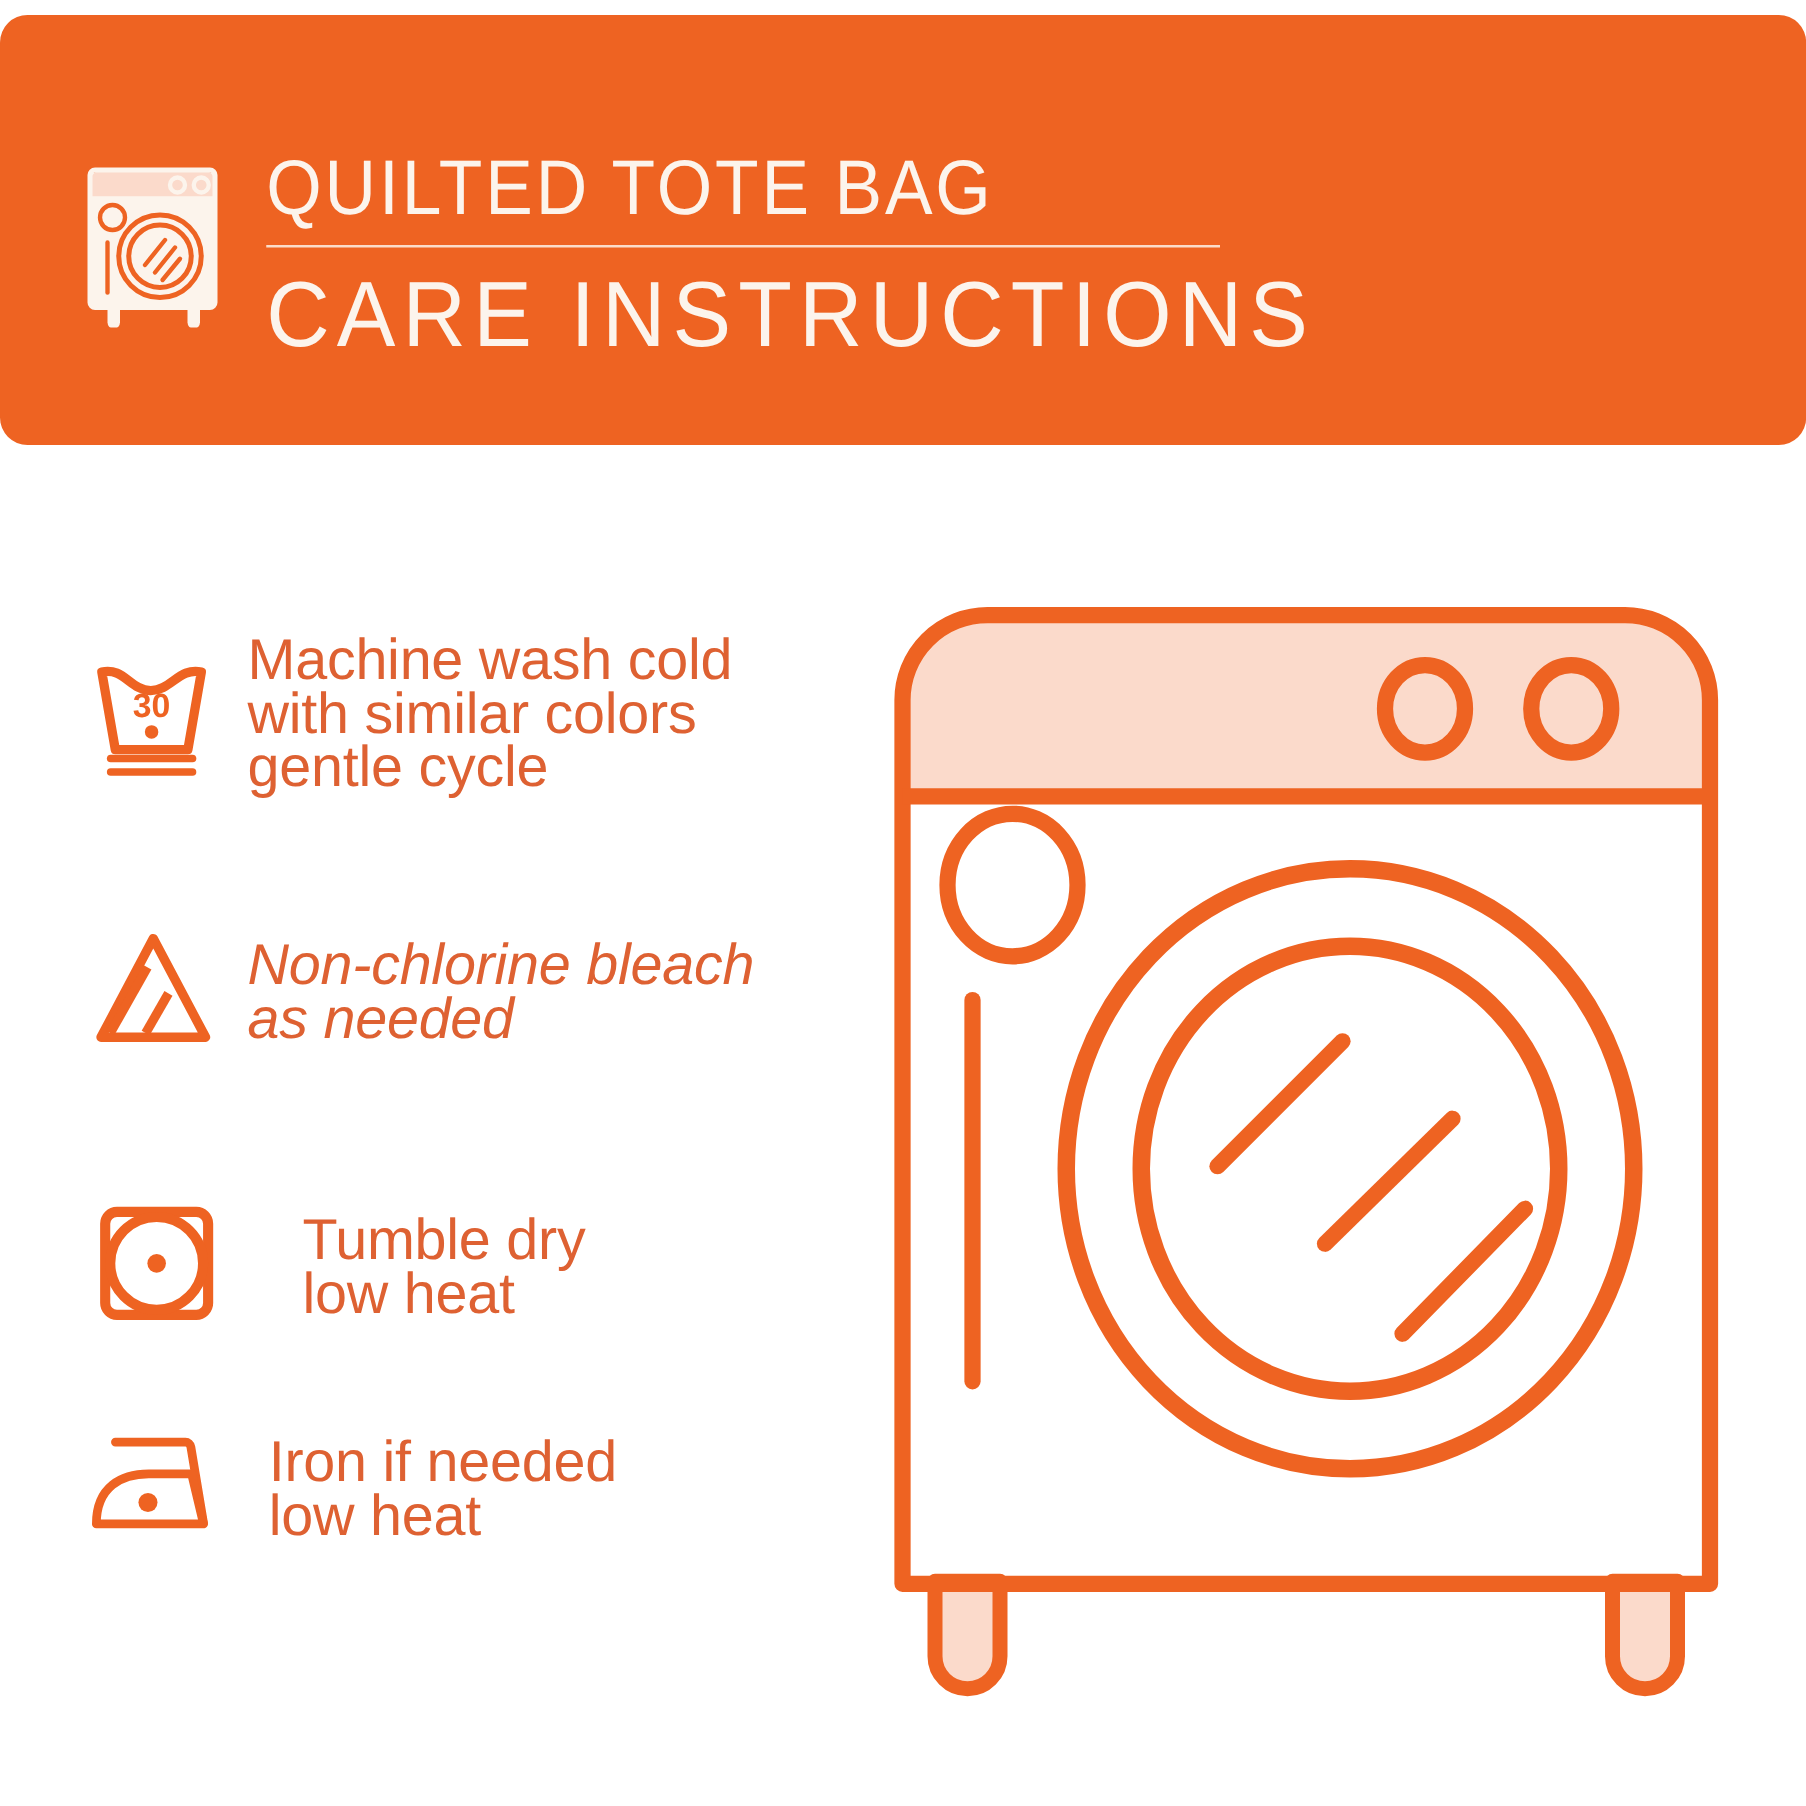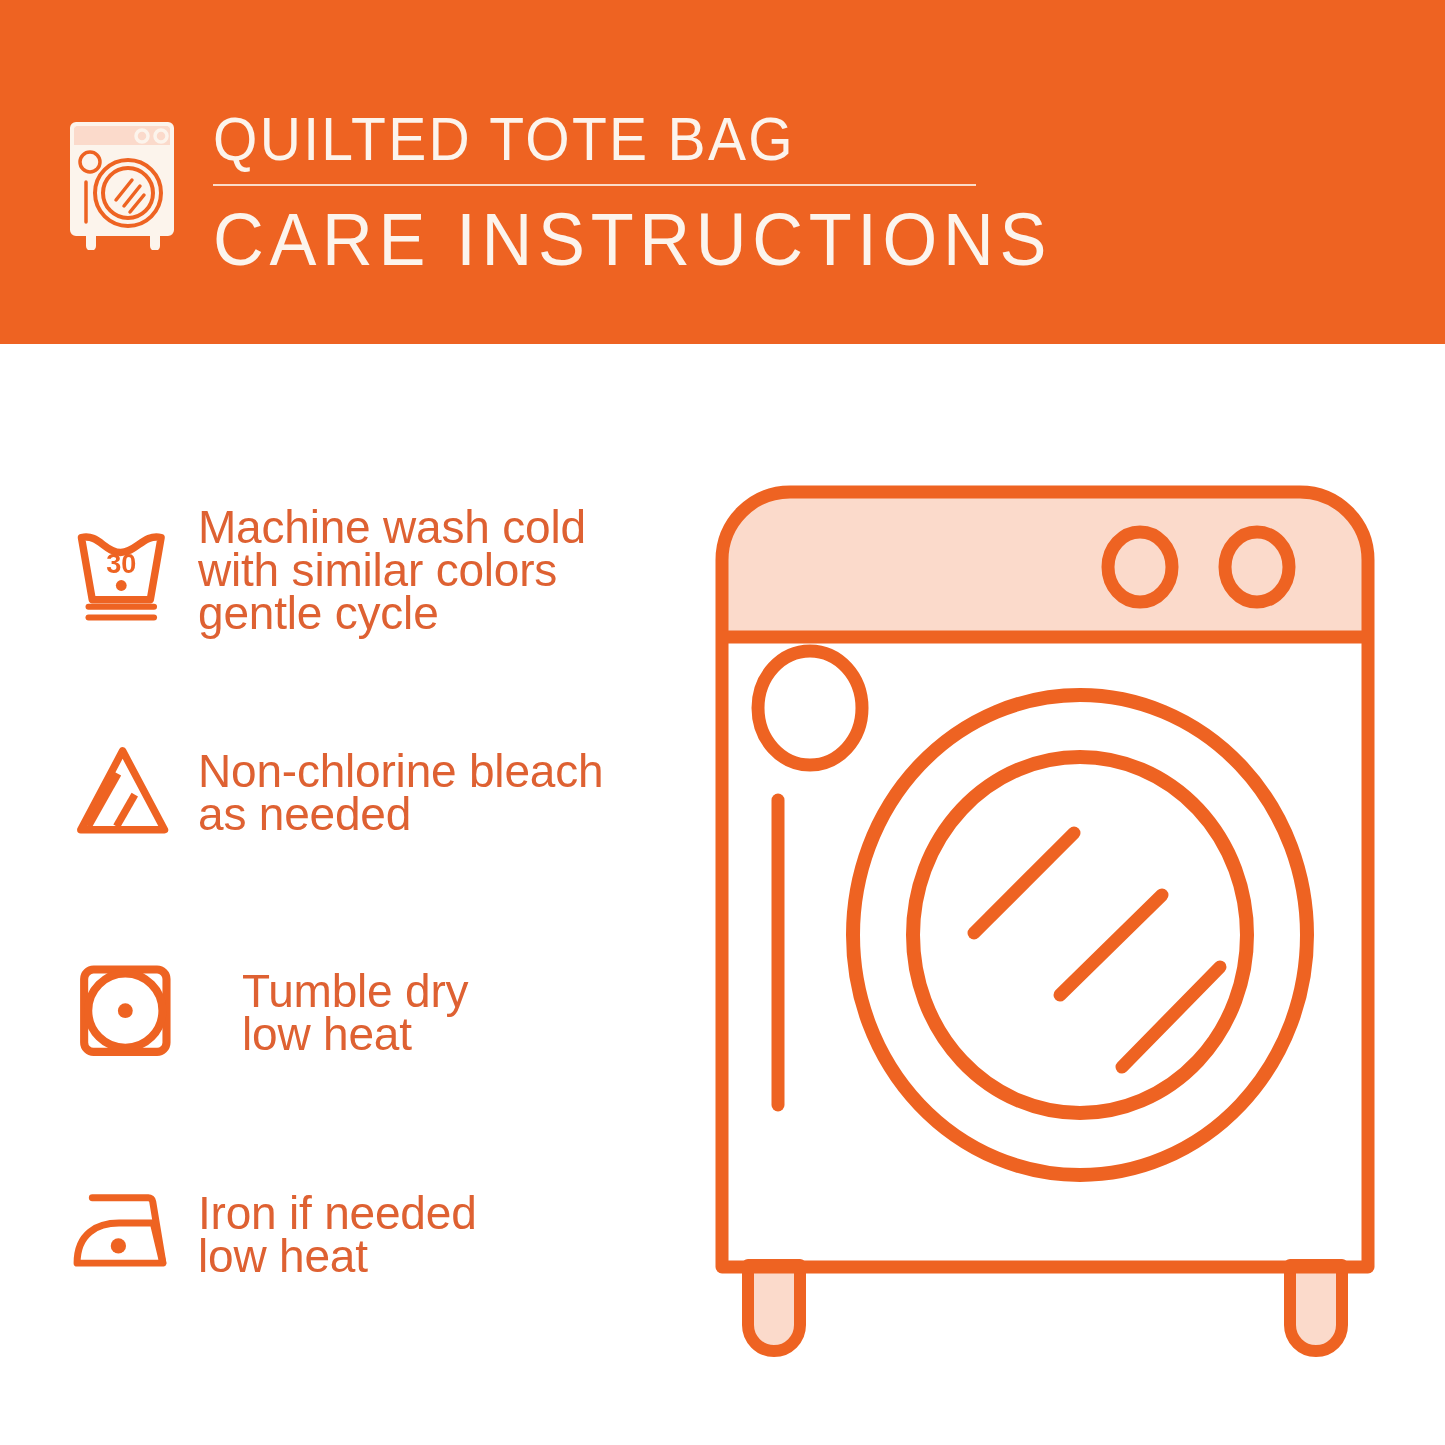--- a/index.html
+++ b/index.html
@@ -15,24 +15,25 @@
     width: 1445px;
     height: 1445px;
     background: #ffffff;
     overflow: hidden;
   }
 
   
   .header {
     position: absolute;
     left: 0;
-    top: 0;
+    top: 12px;
     width: 1445px;
     height: 344px;
     background: #EE6322;
+    border-radius: 22px;
   }
   .header-logo {
     position: absolute;
     left: 66px;
     top: 100px;
     width: 122px;
     height: 150px;
   }
   .header-text {
     position: absolute;
@@ -82,21 +83,21 @@
   .care-row {
     position: absolute;
     left: 0;
     width: 700px;
     display: flex;
     align-items: flex-start;
   }
   .care-row-0 { top: 148px; }
   .care-row-1 { top: 368px; }
   .care-row-2 { top: 586px; gap: 44px; }
-  .care-row-3 { top: 808px; }
+  .care-row-3 { top: 764px; gap: 17px; }
 
   .care-icon {
     width: 180px;
     min-width: 180px;
     height: 160px;
     display: flex;
     align-items: center;
     justify-content: center;
     padding-left: 72px;
     box-sizing: border-box;
@@ -104,21 +105,21 @@
   .care-label {
     color: #DE6132;
     font-size: 46px;
     line-height: 43px;
     font-weight: 500;
     letter-spacing: -0.2px;
     padding-top: 14px;
     padding-left: 18px;
     white-space: pre-line;
   }
-  .care-row-1 .care-label { padding-top: 38px; }
+  .care-row-1 .care-label { padding-top: 38px; font-style: italic; }
   .care-row-2 .care-label { padding-top: 40px; }
   .care-row-3 .care-label { padding-top: 40px; }
 
   
   .washer {
     position: absolute;
     left: 700px;
     top: 455px;
     width: 730px;
     height: 945px;

